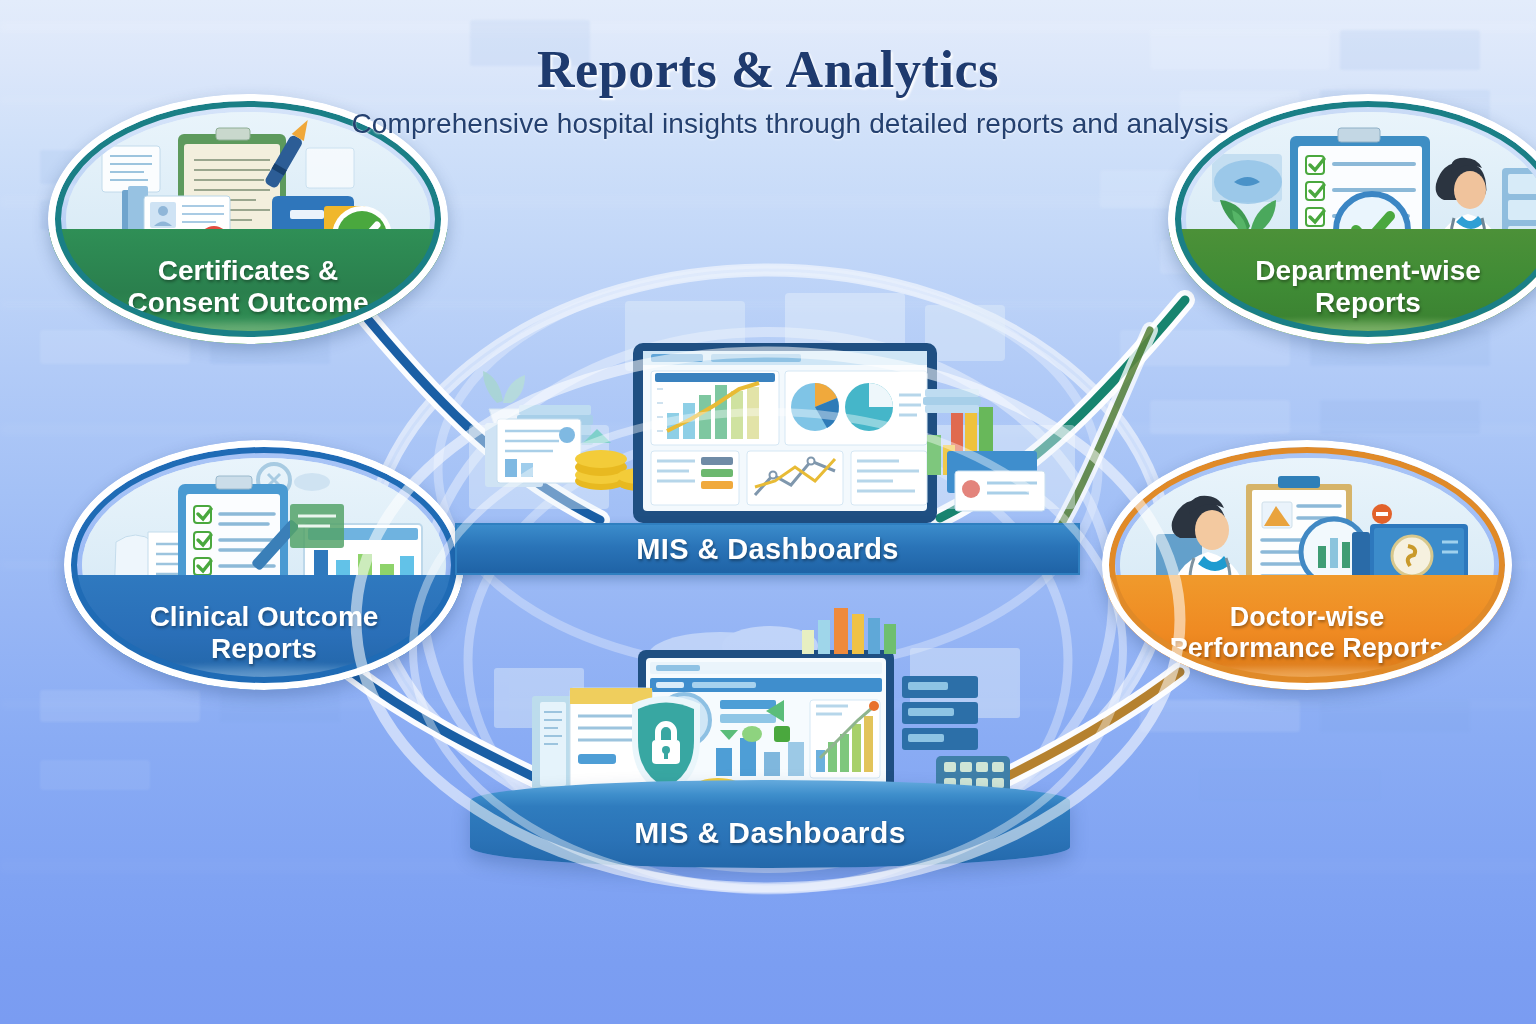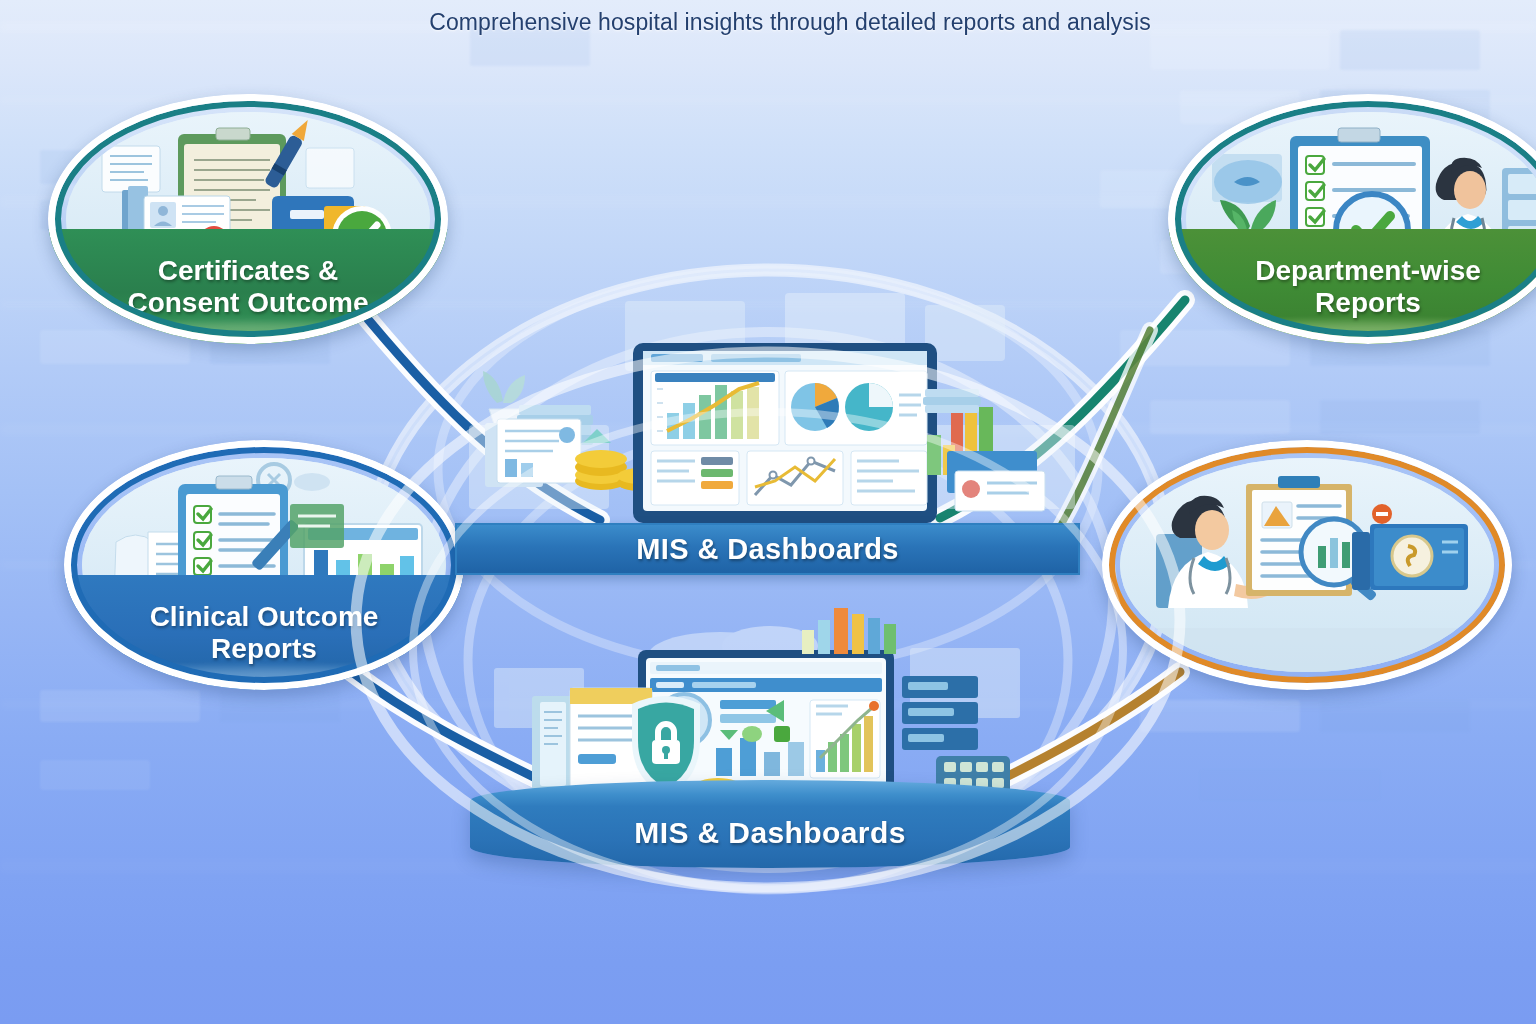--- a/index.html
+++ b/index.html
@@ -23,21 +23,21 @@
 
   
   .header{position:absolute;left:0;top:0;width:100%;text-align:center;z-index:28;}
   .title{
     font-family:"Liberation Serif", serif;
     font-size:52px;font-weight:700;color:#1e3a6e;letter-spacing:.6px;
     margin-top:40px;
     text-shadow:2px 2px 2px rgba(255,255,255,.85), 0 1px 0 rgba(255,255,255,.9);
   }
   .subtitle{
-    font-size:23px;color:#24406f;margin-top:9px;letter-spacing:.1px;
+    font-size:28px;color:#24406f;margin-top:9px;letter-spacing:.1px;
     text-shadow:0 1px 2px rgba(255,255,255,.8);
     margin-left:44px;
   }
 
   
   svg.layer{position:absolute;left:0;top:0;width:1536px;height:1024px;}
   #connectors{z-index:4;}
 
   
   .oval{
@@ -128,20 +128,21 @@
     <div class="blk d" style="left:1320px;top:400px;width:160px;height:34px;"></div>
     <div class="blk" style="left:40px;top:690px;width:160px;height:32px;"></div>
     <div class="blk d" style="left:220px;top:690px;width:120px;height:32px;"></div>
     <div class="blk" style="left:1140px;top:700px;width:160px;height:32px;"></div>
     <div class="blk d" style="left:1320px;top:700px;width:150px;height:32px;"></div>
     <div class="blk" style="left:40px;top:760px;width:110px;height:30px;opacity:.7;"></div>
     <div class="blk d" style="left:1200px;top:770px;width:180px;height:30px;opacity:.7;"></div>
   </div>
 
   <div class="header">
+    <div class="title">Reports &amp; Analytics</div>
     <div class="subtitle">Comprehensive hospital insights through detailed reports and analysis</div>
   </div>
 
   <svg class="layer" id="connectors" viewBox="0 0 1536 1024">
     <defs>
       <filter id="soft">
           <feGaussianBlur stdDeviation="1.1"></feGaussianBlur>
         </filter>
     </defs>
 
@@ -444,20 +445,27 @@
             <line x1="322" y1="84" x2="338" y2="84"></line>
             <line x1="322" y1="94" x2="338" y2="94"></line>
           </g>
         <rect x="232" y="74" width="18" height="58" rx="3" fill="#2a6ba8"></rect>
 
         <circle cx="262" cy="56" r="10" fill="#e2622b"></circle>
         <rect x="256" y="54" width="12" height="4" fill="#fff"></rect>
         <rect x="0" y="170" width="374" height="44" fill="#cfe0ee" opacity=".45"></rect>
       </svg>
     </div>
+    <div class="band" style="background:linear-gradient(180deg,#f09a2c 0%,#ef8a22 50%,#e07d19 78%,#f4a53c 100%);font-size:27px;">
+      <div class="band-gloss"></div>
+      <div class="label">
+        <div>Doctor-wise</div>
+        <div>Performance Reports</div>
+      </div>
+    </div>
     <div class="rim" style="border:6px solid #e08a28;"></div>
     <div class="ring"></div>
   </div>
 
   <div class="center-node" style="left:455px;top:285px;width:625px;height:290px;">
     <div class="scene">
       <svg viewBox="0 0 625 240" width="625" height="240">
 
         <rect width="625" height="240" fill="none"></rect>
         <g opacity=".42">

